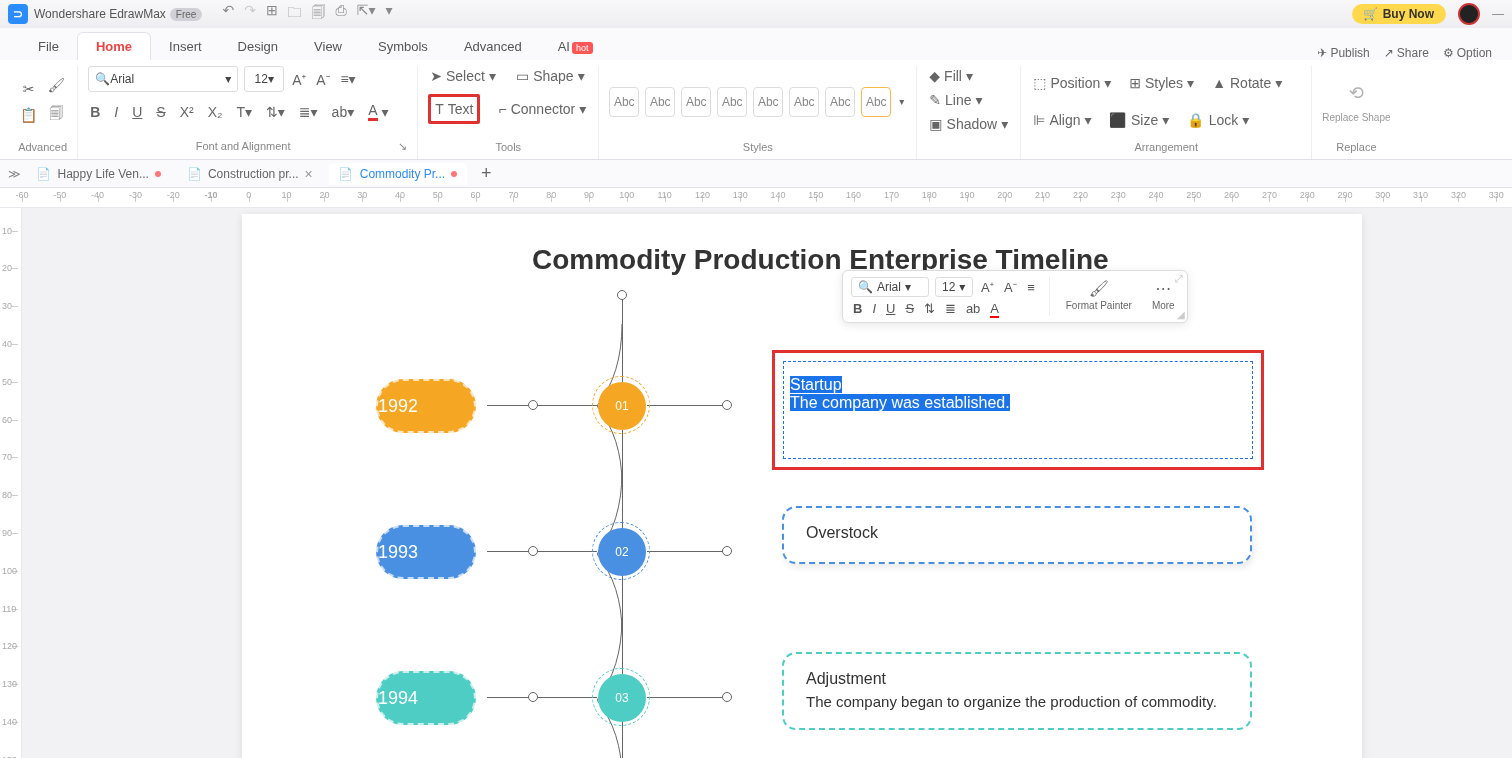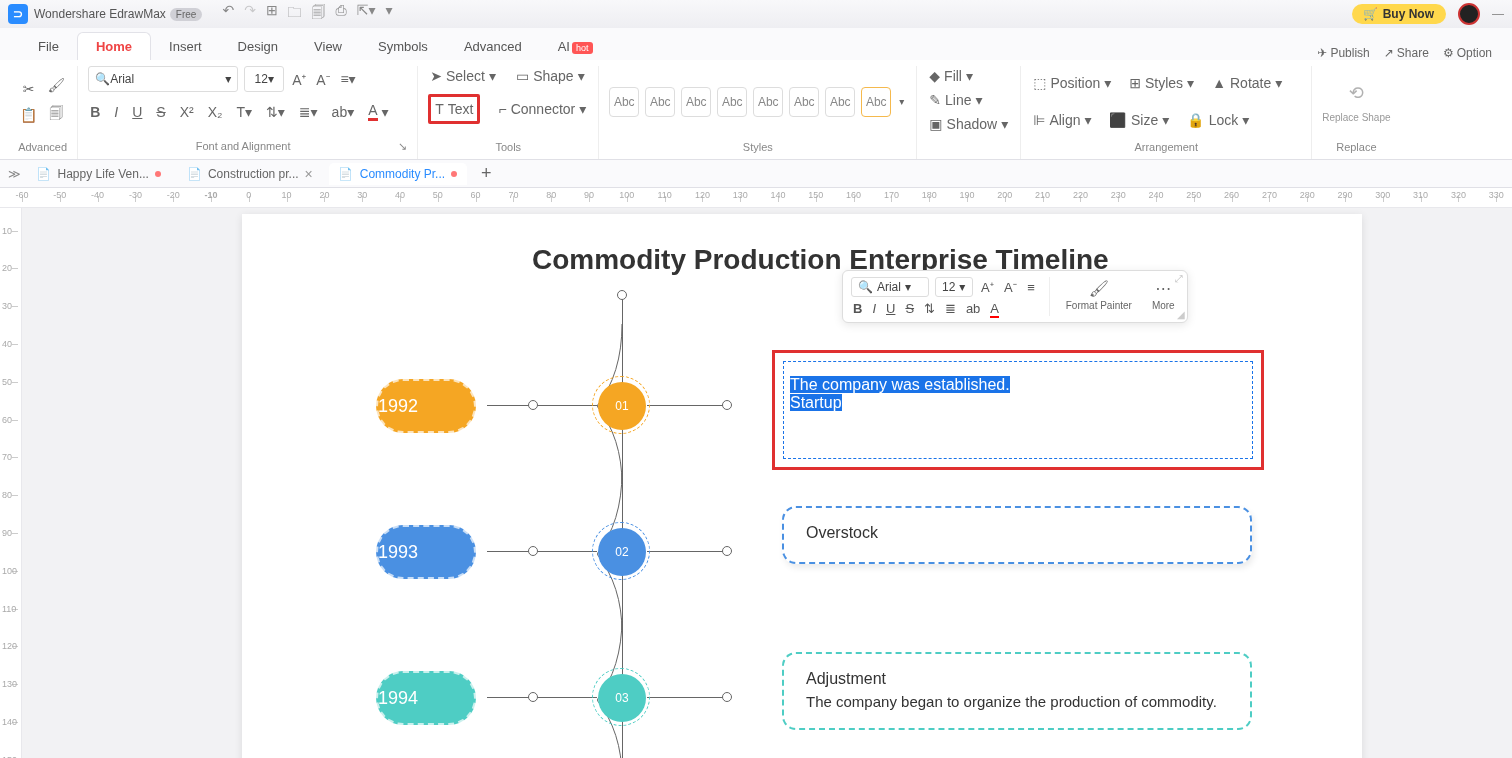--- a/index.html
+++ b/index.html
@@ -439,22 +439,22 @@
         <div class="branch-dot" style="left:286px;top:186px"></div>
         <div class="branch-line" style="left:405px;top:191px;width:80px"></div>
         <div class="branch-dot" style="left:480px;top:186px"></div>
         <div class="node-ring" style="left:350px;top:162px;width:58px;height:58px;border-color:#f5a623"></div>
         <div class="node" style="left:356px;top:168px;background:#f5a623">
             <span>01</span>
           </div>
 
         <div class="sel-highlight" style="position:absolute;left:530px;top:136px;width:492px;height:120px">
           <div class="sel-box" style="position:absolute;inset:8px;padding:14px 6px 6px 6px">
+            <div><span class="sel-text">Startup</span></div>
             <div><span class="sel-text">The company was established.</span></div>
-            <div><span class="sel-text">Startup</span></div>
           </div>
         </div>
       </div>
 
       <div>
         <div class="year-pill" style="position:absolute;left:134px;top:311px;background:#4a90e2">
             <span>1993</span>
           </div>
         <svg style="position:absolute;left:355px;top:258px" width="60" height="160">
           <path d="M25 0 Q25 50 0 82 Q25 114 25 160" stroke="#666" fill="none"></path>

